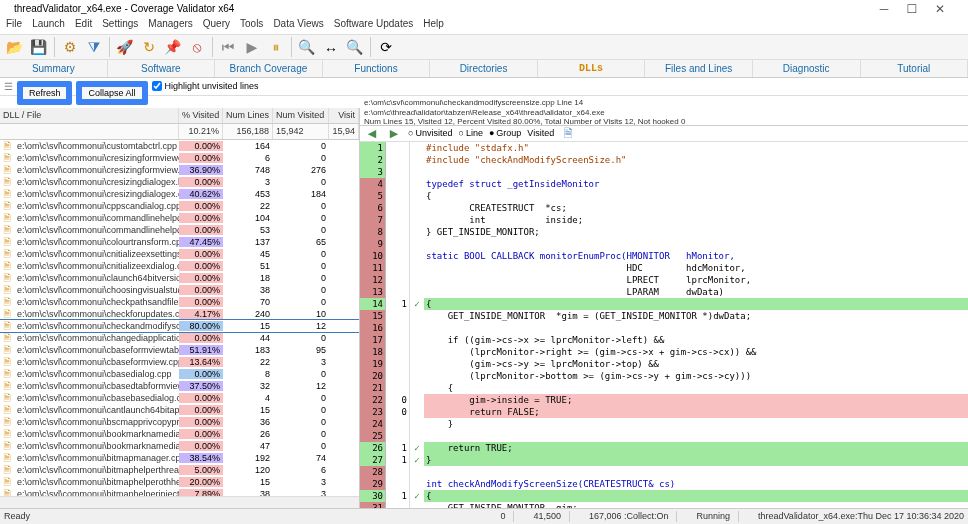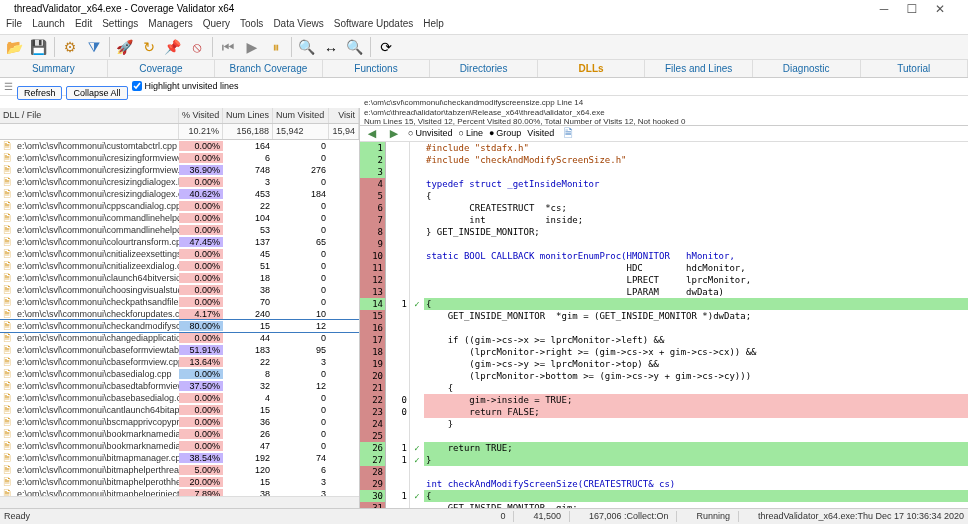--- a/index.html
+++ b/index.html
@@ -7,23 +7,23 @@
 .titlebar { height: 18px; background: #fff; display: flex; align-items: center; padding: 0 14px; font-size: 10px; }
 .titlebar .spacer { flex: 1; }
 .titlebar .winbtn { width: 28px; text-align: center; font-size: 12px; color: #555; }
 .menubar { height: 16px; display: flex; gap: 10px; padding: 0 6px; font-size: 10px; color: #333; }
 .menubar span { cursor: default; }
 .toolbar { height: 26px; background: #f5f5f5; border-top: 1px solid #ddd; border-bottom: 1px solid #ddd; display: flex; align-items: center; gap: 2px; padding: 0 4px; }
 .toolbar .tbtn { width: 22px; height: 22px; display: inline-flex; align-items: center; justify-content: center; font-size: 14px; border: 1px solid transparent; border-radius: 2px; }
 .toolbar .sep { width: 1px; height: 20px; background: #ccc; margin: 0 2px; }
 .tabbar { height: 18px; background: #f5f5f5; display: flex; border-bottom: 1px solid #ccc; font-size: 10px; }
 .tabbar .tab { flex: 1; text-align: center; line-height: 17px; border-right: 1px solid #ddd; color: #1a6aa8; }
-.tabbar .tab.active { color: #d28a00; font-weight: bold; }
+.tabbar .tab.active { color: #d28a00; font-weight: bold; font-family: Liberation Mono, monospace; }
 .filterbar { height: 18px; display: flex; align-items: center; gap: 4px; padding: 0 4px; font-size: 10px; border-bottom: 1px solid #ddd; }
-.filterbar .btn { border: 1px solid #3b82f6; background: #f8f8f8; padding: 0 6px; font-size: 9px; line-height: 12px; border-radius: 2px; margin-top: 12px; }
+.filterbar .btn { border: 6px solid #3b82f6; background: #f8f8f8; padding: 0 6px; font-size: 9px; line-height: 12px; border-radius: 2px; margin-top: 12px; }
 .filterbar .chk { display: inline-flex; align-items: center; gap: 3px; font-size: 9px; }
 .filterbar input[type=checkbox] { width: 10px; height: 10px; }
 .workspace { flex: 1; display: flex; overflow: hidden; }
 .left { width: 360px; display: flex; flex-direction: column; border-right: 1px solid #ccc; margin-top: 12px; }
 .grid-header { height: 16px; display: flex; background: #f0f0f0; border-bottom: 1px solid #ccc; font-size: 9px; color: #333; }
 .grid-header .col { padding: 2px 3px; border-right: 1px solid #ddd; white-space: nowrap; overflow: hidden; }
 .c-file { flex: 1; }
 .c-pct { width: 44px; text-align: right; }
 .c-lines { width: 50px; text-align: right; }
 .c-visited { width: 56px; text-align: left; }
@@ -104,21 +104,21 @@
   <span class="sep"></span>
   <span class="tbtn">🔍</span>
   <span class="tbtn">↔</span>
   <span class="tbtn">🔍</span>
   <span class="sep"></span>
   <span class="tbtn">⟳</span>
 </div>
 
 <div class="tabbar" id="tabbar">
     <div class="tab">Summary</div>
-    <div class="tab">Coverage</div>
+    <div class="tab">Software</div>
     <div class="tab">Branch Coverage</div>
     <div class="tab">Functions</div>
     <div class="tab">Directories</div>
     <div class="tab active">DLLs</div>
     <div class="tab">Files and Lines</div>
     <div class="tab">Diagnostic</div>
     <div class="tab">Tutorial</div>
   </div>
 
 <div class="filterbar">

